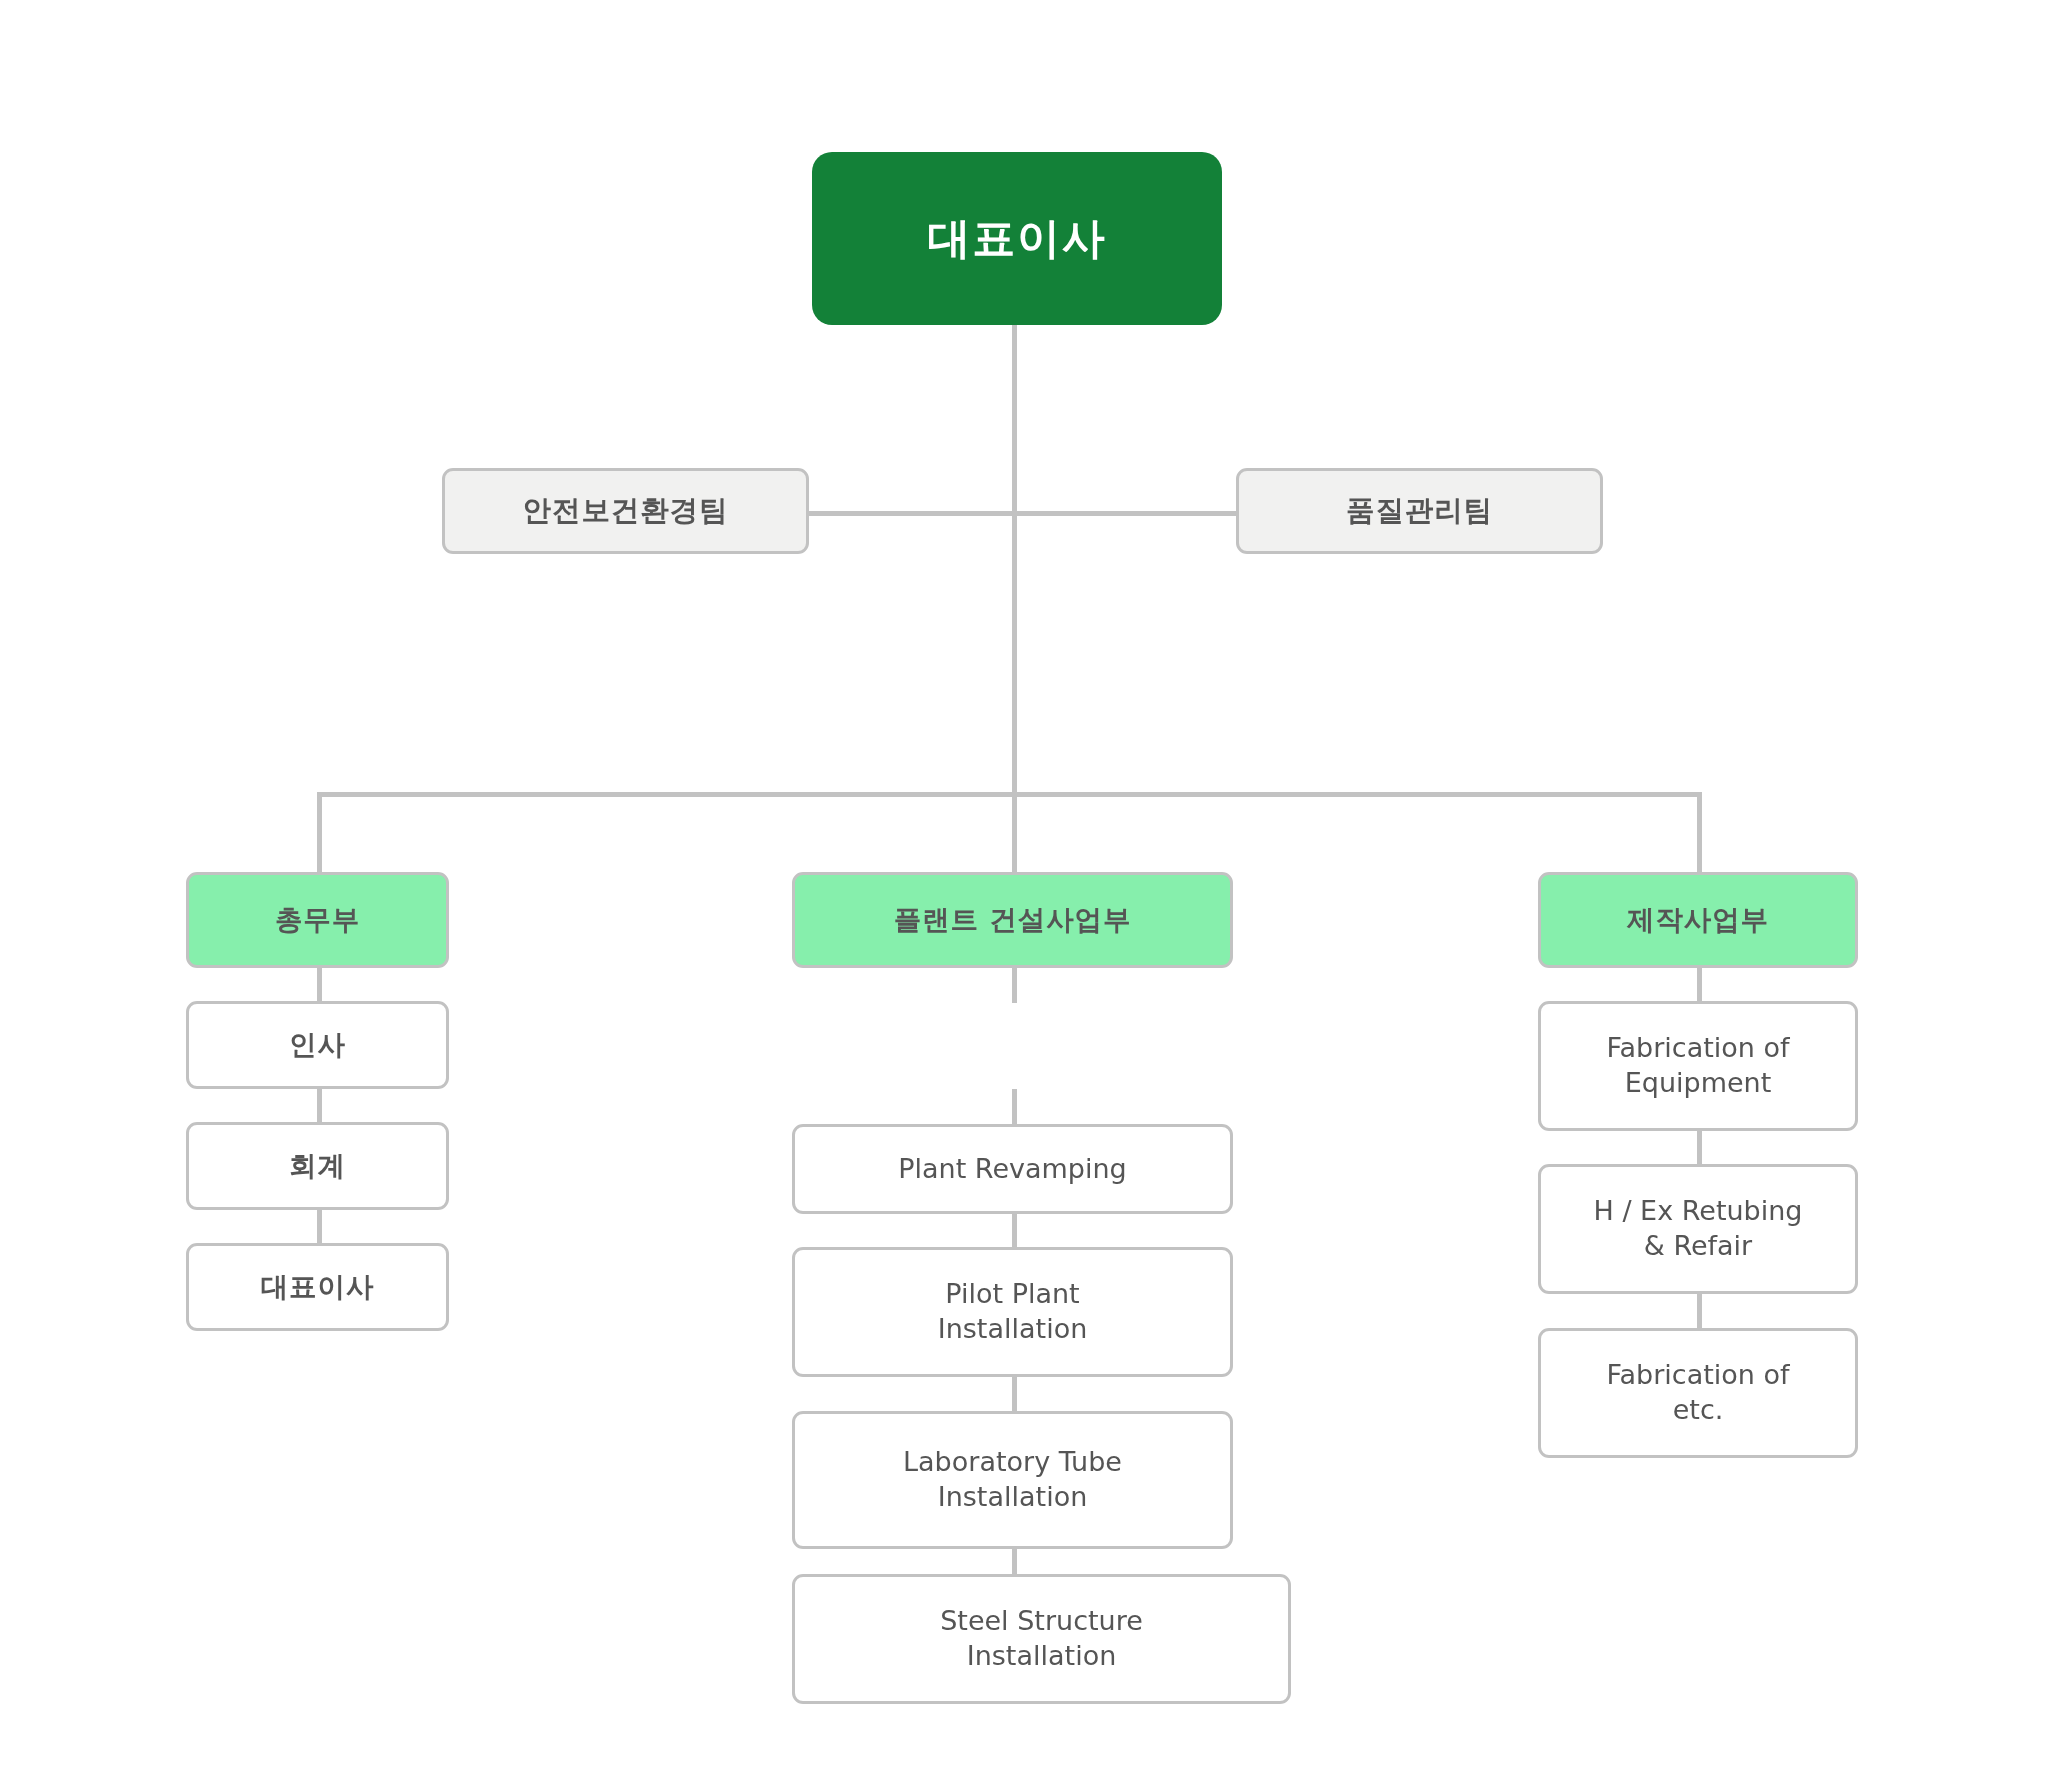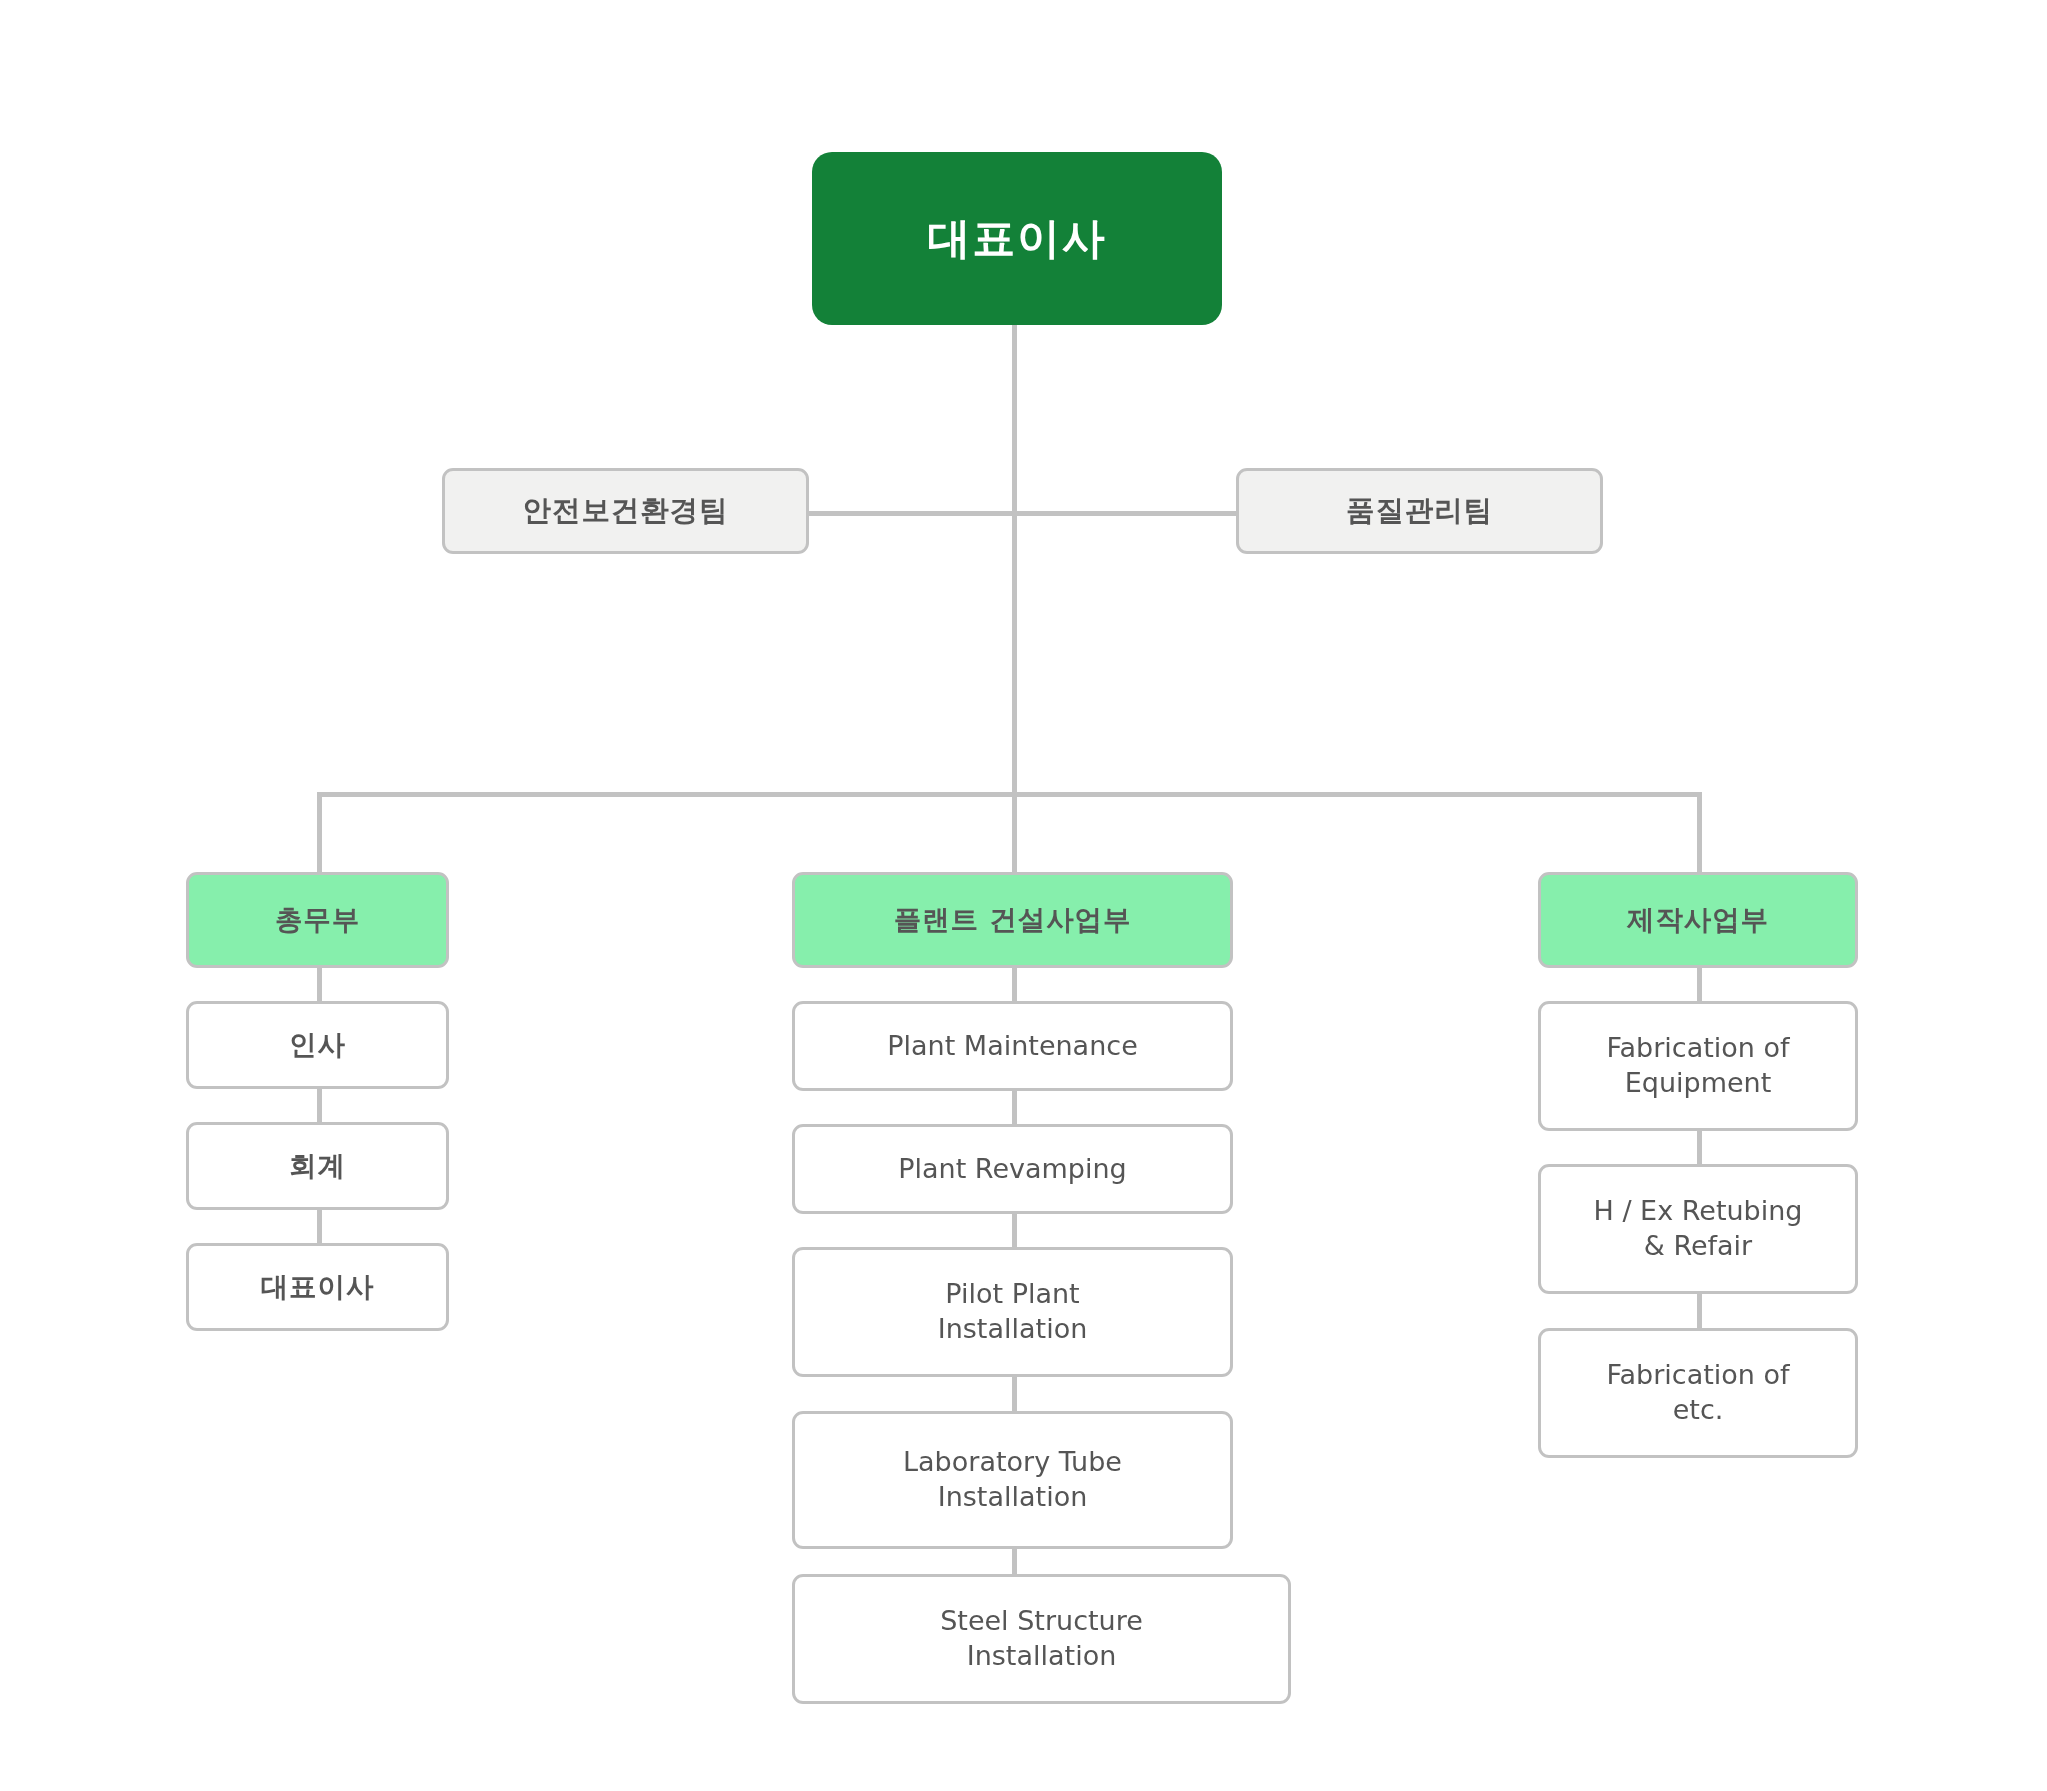--- a/index.html
+++ b/index.html
@@ -140,23 +140,20 @@
   </div>
 
   <div class="node leaf ko" style="left:186px; top:1243px; width:263px; height:88px;">
     <span class="label">대표이사</span>
   </div>
 
   <div class="node dept" style="left:792px; top:872px; width:441px; height:96px;">
     <span class="label">플랜트 건설사업부</span>
   </div>
 
-  <div class="node leaf" style="left:792px; top:1001px; width:441px; height:90px;">
-    <span class="label">Plant Maintenance</span>
-  </div>
 
   <div class="node leaf" style="left:792px; top:1124px; width:441px; height:90px;">
     <span class="label">Plant Revamping</span>
   </div>
 
   <div class="node leaf" style="left:792px; top:1247px; width:441px; height:130px;">
     <span class="label">Pilot Plant
 Installation</span>
   </div>
 

